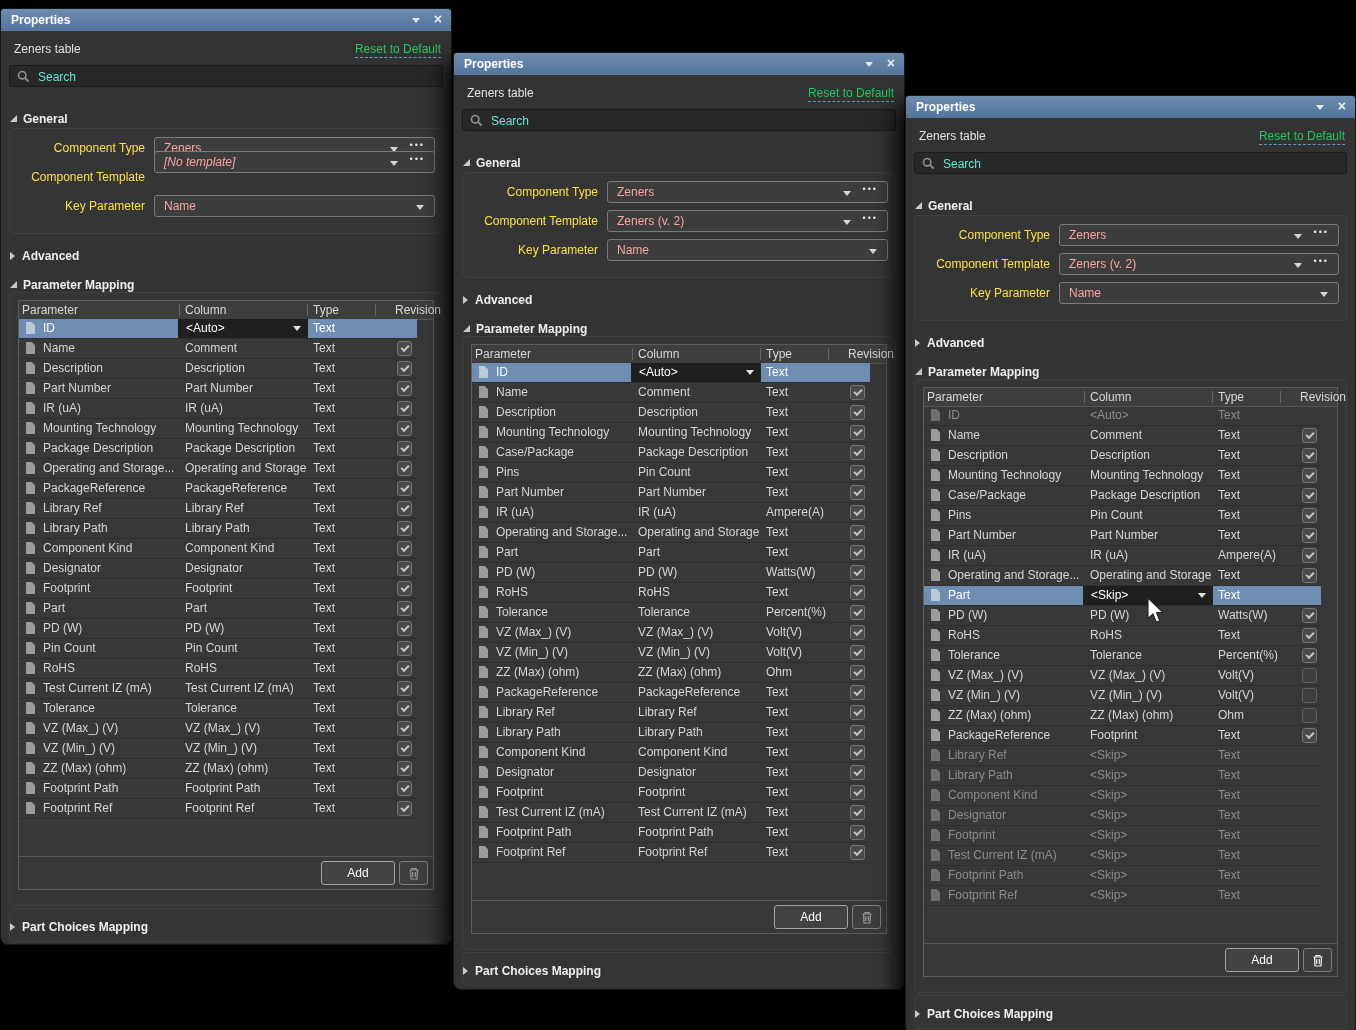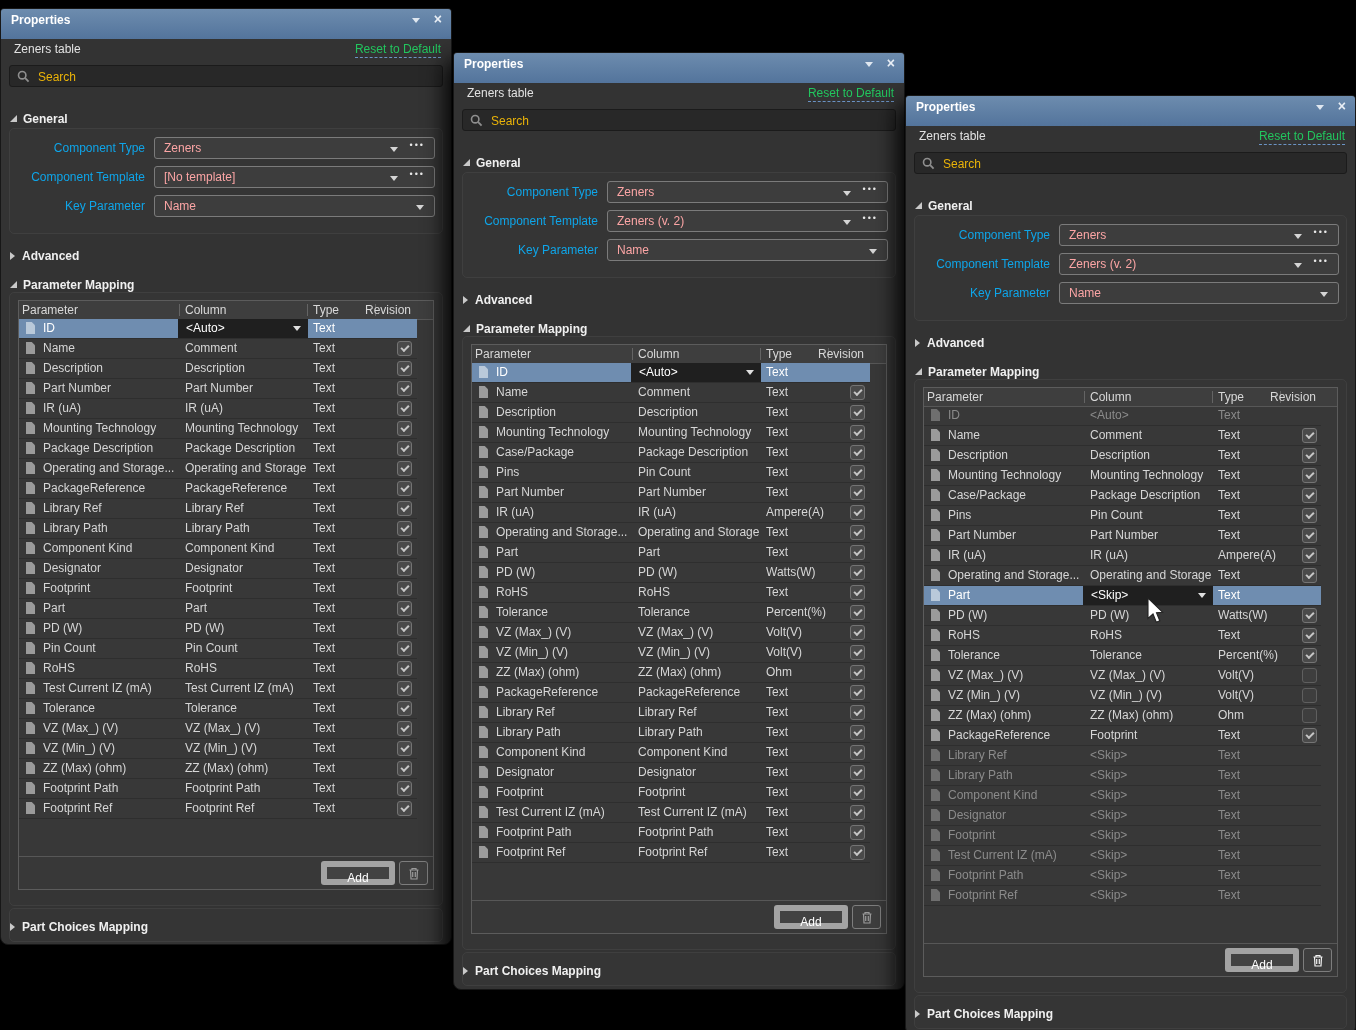--- a/index.html
+++ b/index.html
@@ -8,62 +8,62 @@
     background:#000;
     font-family:"Liberation Sans","DejaVu Sans",sans-serif;
     font-size:12px;
     -webkit-font-smoothing:antialiased;
   }
   .panel{
     position:absolute;background:#333333;border:1px solid #171717;
     border-radius:4px 4px 8px 8px;box-sizing:border-box;
     box-shadow:-8px 10px 22px rgba(0,0,0,.85),8px 10px 22px rgba(0,0,0,.85);
   }
-  .titlebar{position:absolute;top:0;left:0;right:0;height:30px;
+  .titlebar{position:absolute;top:0;left:0;right:0;height:22px;
     background:linear-gradient(#6d8cae,#53749c);border-radius:3px 3px 0 0;}
   .title{position:absolute;left:10px;top:4px;color:#ffffff;font-weight:bold;}
   .tb-caret{position:absolute;right:31px;top:9px;width:0;height:0;
     border-left:4px solid transparent;border-right:4px solid transparent;border-top:5px solid #dfe7f0;}
   .tb-close{position:absolute;right:9px;top:2px;color:#e8eef5;font-size:14px;font-weight:bold;}
 
   .subtitle{position:absolute;left:13px;top:33px;color:#e2e2e2;}
   .reset-link{position:absolute;right:10px;top:33px;color:#22c55e;
     border-bottom:1px dashed #6b93c4;padding-bottom:1px;cursor:pointer;}
 
   .searchbox{position:absolute;left:8px;right:8px;top:56px;height:22px;
     background:#282828;border:1px solid #1b1b1b;border-radius:3px;box-sizing:border-box;}
   .search-icon{position:absolute;left:7px;top:4px;}
-  .search-text{position:absolute;left:28px;top:4px;color:#eab308;}
+  .search-text{position:absolute;left:28px;top:4px;color:#5eead4;}
 
   .sec{position:absolute;left:9px;color:#f0f0f0;font-weight:bold;}
   .sec-general{top:103px;} .sec-advanced{top:240px;} .sec-parammap{top:269px;} .sec-partchoices{top:911px;text-align:right;}
   .tri-exp{display:inline-block;width:0;height:0;margin-right:6px;vertical-align:1px;
     border-left:7px solid transparent;border-bottom:7px solid #c9c9c9;}
   .tri-col{display:inline-block;width:0;height:0;margin-right:7px;vertical-align:0px;
     border-top:4px solid transparent;border-bottom:4px solid transparent;border-left:5px solid #c9c9c9;}
 
   .groupbox{position:absolute;left:8px;right:8px;border:1px solid #3f3f3f;background:#353535;border-radius:5px;}
   .gb-general{top:119px;height:104px;}
   .gb-pm{top:283px;height:612px;}
   .gb-pc{top:899px;height:32px;}
 
-  .f-label{position:absolute;left:0;width:144px;text-align:right;color:#0ea5e9;}
+  .f-label{position:absolute;left:0;width:144px;text-align:right;color:#fde047;}
   .field{position:absolute;left:153px;right:16px;height:22px;background:#3d3d3d;
     border:1px solid #7b7b7b;border-radius:3px;box-sizing:border-box;}
   .f-text{position:absolute;left:9px;top:3px;color:#fca5a5;white-space:nowrap;}
   .dd-caret{position:absolute;top:9px;width:0;height:0;
     border-left:4px solid transparent;border-right:4px solid transparent;border-top:5px solid #d5d5d5;}
   .c1{right:36px;} .c2{right:10px;}
   .f-dots{position:absolute;right:9px;top:2px;color:#e8e8e8;font-size:9px;letter-spacing:2px;}
 
   .ptable{position:absolute;left:17px;right:17px;top:291px;height:590px;
     background:#383838;border:1px solid #5c5c5c;box-sizing:border-box;}
   .thead{position:absolute;left:0;right:0;top:0;height:18px;background:#3e3e3e;
     border-bottom:1px solid #575757;color:#d8d8d8;}
-  .th{position:absolute;top:2px;} .th1{left:3px;} .th2{left:166px;} .th3{left:294px;} .th4{left:346px;}
+  .th{position:absolute;top:2px;} .th1{left:3px;} .th2{left:166px;} .th3{left:294px;} .th4{left:376px;}
   .hdiv{position:absolute;top:3px;width:1px;height:12px;background:#646464;}
   .hd1{left:160px;} .hd2{left:288px;} .hd3{left:356px;}
   .tbody{position:absolute;left:0;right:16px;top:18px;}
   .trow{position:relative;height:19px;border-bottom:1px solid #2e2e2e;color:#d6d6d6;}
   .trow.selected{background:#6f8db0;color:#ffffff;}
   .trow.dimmed{color:#8b8b8b;}
   .doc-icon{position:absolute;left:7px;top:3px;width:9px;height:12px;background:#9b9b9b;
     clip-path:polygon(0 0,64% 0,100% 28%,100% 100%,0 100%);}
   .trow.dimmed .doc-icon{background:#6f6f6f;}
   .trow.selected .doc-icon{background:#b9c9da;}
@@ -75,21 +75,21 @@
     border-left:4px solid transparent;border-right:4px solid transparent;border-top:5px solid #e0e0e0;}
   .c-type{position:absolute;left:294px;top:2px;width:80px;white-space:nowrap;overflow:hidden;}
   .cbox{position:absolute;left:378px;top:2px;width:15px;height:15px;border-radius:3px;box-sizing:border-box;}
   .cbox.checked{background:#4a4a4a;border:1px solid #747474;}
   .cbox.checked::after{content:"";position:absolute;left:3px;top:3px;width:6px;height:3px;
     border-left:2px solid #c6c6c6;border-bottom:2px solid #c6c6c6;transform:rotate(-45deg);}
   .cbox.unchecked{background:#3e3e3e;border:1px solid #5f5f5f;}
 
   .tfooter{position:absolute;left:0;right:0;bottom:0;height:32px;border-top:1px solid #575757;}
   .add-btn{position:absolute;right:38px;top:4px;width:74px;height:24px;background:#424242;
-    border:6px solid #a3a3a3;border-radius:3px;color:#ffffff;text-align:center;line-height:22px;box-sizing:border-box;}
+    border:1px solid #a3a3a3;border-radius:3px;color:#ffffff;text-align:center;line-height:22px;box-sizing:border-box;}
   .trash-btn{position:absolute;right:5px;top:4px;width:29px;height:24px;background:#3e3e3e;
     border:1px solid #7d7d7d;border-radius:3px;box-sizing:border-box;}
   .trash-btn svg{position:absolute;left:7px;top:4px;}
   .trash-btn.disabled svg path{stroke:#9a9a9a;}
   .trash-btn.enabled svg path{stroke:#f2f2f2;}
 
   #cursor{position:absolute;z-index:50;}
 </style>
 </head>
 <body>
@@ -114,21 +114,21 @@
 
   <div class="sec sec-general"><span class="tri-exp"></span><span>General</span></div>
   <div class="groupbox gb-general"></div>
   <span class="f-label" style="top:132px;">Component Type</span>
   <div class="field" style="top:128px;">
     <span class="f-text">Zeners</span>
     <span class="dd-caret c1"></span>
     <span class="f-dots">•••</span>
   </div>
   <span class="f-label" style="top:161px;">Component Template</span>
-  <div class="field" style="top:157px;">
+  <div class="field" style="top:142px;font-style:italic;">
     <span class="f-text">[No template]</span>
     <span class="dd-caret c1"></span>
     <span class="f-dots">•••</span>
   </div>
   <span class="f-label" style="top:190px;">Key Parameter</span>
   <div class="field" style="top:186px;">
     <span class="f-text">Name</span>
     <span class="dd-caret c2"></span>
   </div>
 

